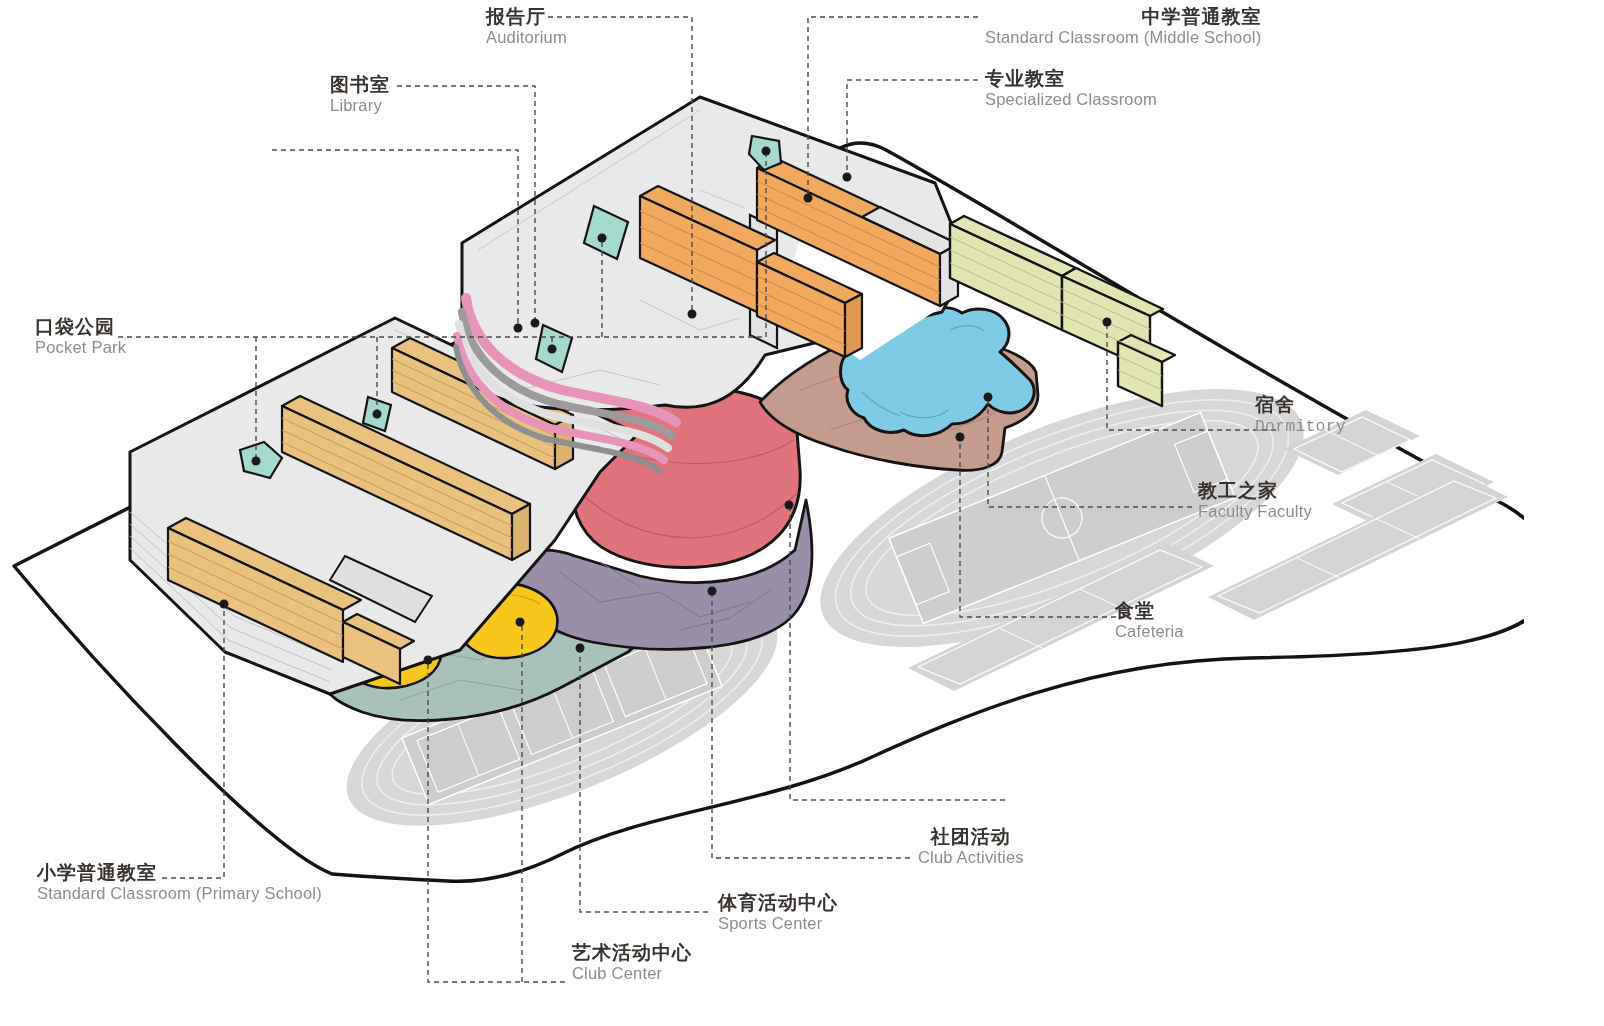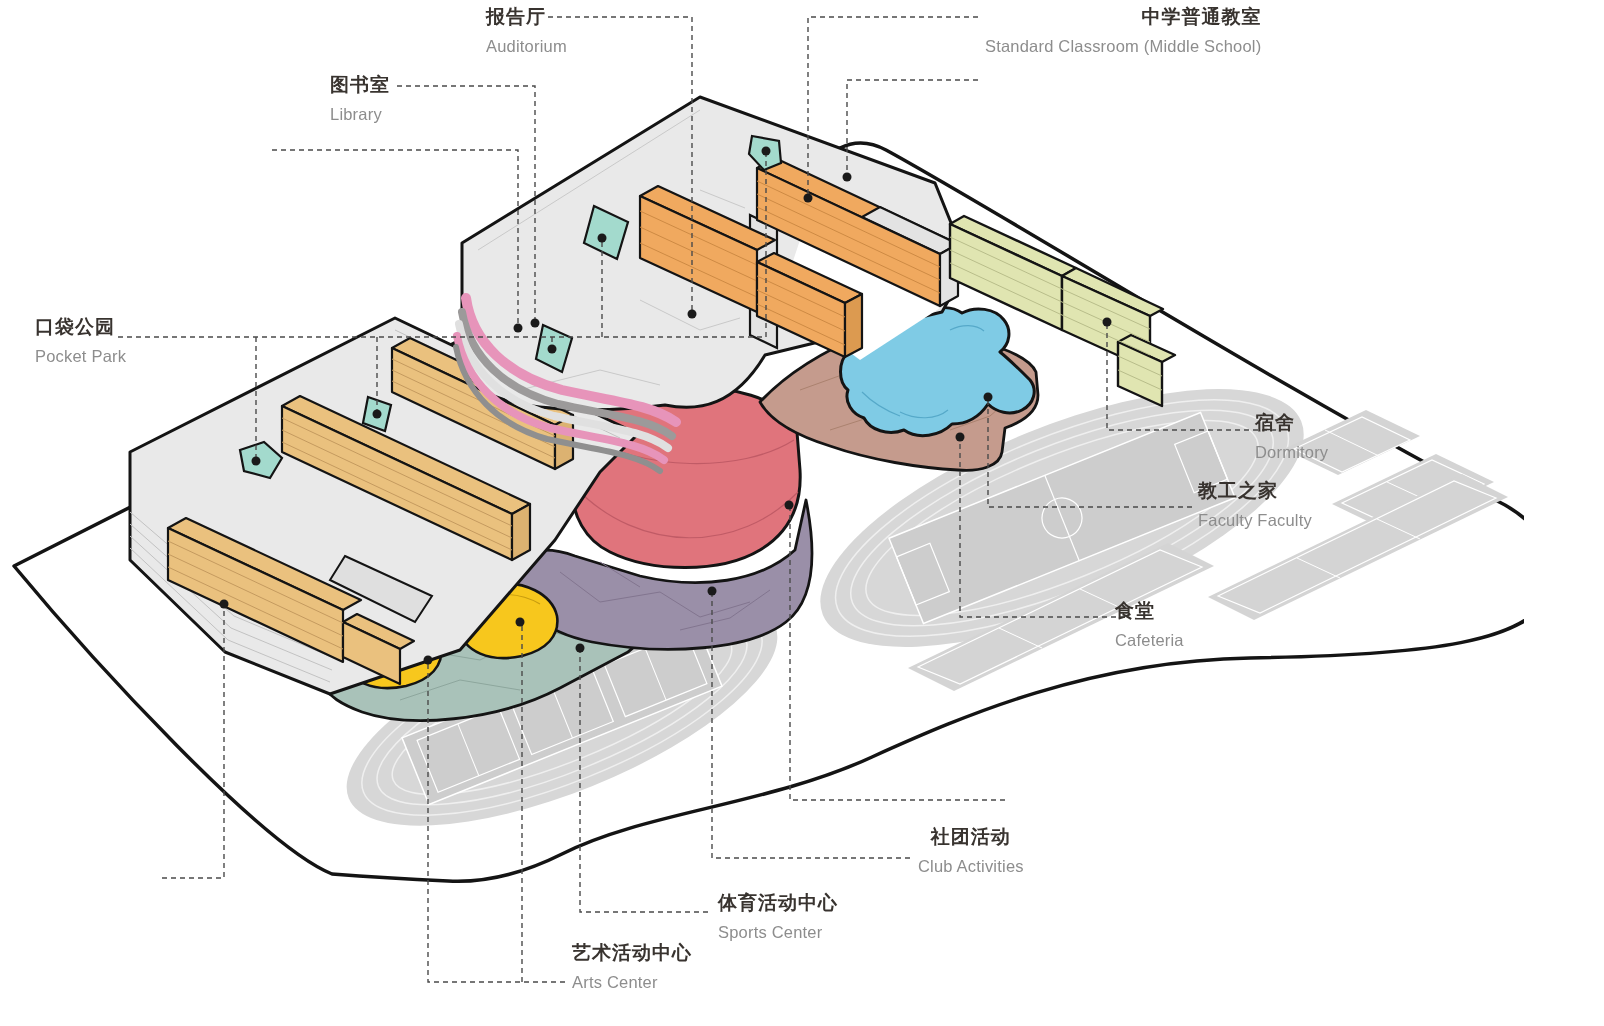--- a/index.html
+++ b/index.html
@@ -1,29 +1,29 @@
 <!DOCTYPE html>
 <html><head>
 <meta charset="utf-8">
 <style>
   html,body{margin:0;padding:0;background:#ffffff;}
   .stage{position:relative;width:1524px;height:1026px;background:#ffffff;overflow:hidden;
          font-family:"Liberation Sans", sans-serif;}
   .stage svg{position:absolute;left:0;top:0;}
   .label{position:absolute;white-space:nowrap;line-height:1.15;}
   .label .cn{font-size:19px;font-weight:bold;color:#38332f;letter-spacing:1px;}
-  .label .en{font-size:16.5px;color:#8d8d8d;margin-top:9px;letter-spacing:.2px;}
+  .label .en{font-size:16.5px;color:#8d8d8d;margin-top:0;letter-spacing:.2px;}
   
   .lb-auditorium{left:486px;top:6px;}
   .lb-library{left:330px;top:74px;}
   .lb-admin{left:180px;top:138px;}
   .lb-middle{left:985px;top:6px;text-align:right;}
   .lb-specialized{left:985px;top:68px;}
   .lb-pocket{left:35px;top:316px;}
-  .lb-dormitory{left:1255px;top:412px;}
+  .lb-dormitory{left:1255px;top:396px;font-family:Liberation Mono, monospace;}
   .lb-faculty{left:1198px;top:480px;}
   .lb-cafeteria{left:1115px;top:600px;}
   .lb-covered{left:1012px;top:766px;}
   .lb-club{left:918px;top:826px;text-align:center;}
   .lb-sports{left:718px;top:892px;}
   .lb-arts{left:572px;top:942px;}
   .lb-primary{left:37px;top:862px;}
 </style>
 </head>
 <body>
@@ -255,20 +255,24 @@
     <div class="en">Auditorium</div>
   </div>
   <div class="label lb-library">
     <div class="cn">图书室</div>
     <div class="en">Library</div>
   </div>
   <div class="label lb-middle">
     <div class="cn">中学普通教室</div>
     <div class="en">Standard Classroom (Middle School)</div>
   </div>
+  <div class="label lb-specialized">
+    <div class="cn">专业教室</div>
+    <div class="en">Specialized Classroom</div>
+  </div>
   <div class="label lb-pocket">
     <div class="cn">口袋公园</div>
     <div class="en">Pocket Park</div>
   </div>
   <div class="label lb-dormitory">
     <div class="cn">宿舍</div>
     <div class="en">Dormitory</div>
   </div>
   <div class="label lb-faculty">
     <div class="cn">教工之家</div>
@@ -281,16 +285,20 @@
   <div class="label lb-club">
     <div class="cn">社团活动</div>
     <div class="en">Club Activities</div>
   </div>
   <div class="label lb-sports">
     <div class="cn">体育活动中心</div>
     <div class="en">Sports Center</div>
   </div>
   <div class="label lb-arts">
     <div class="cn">艺术活动中心</div>
-    <div class="en">Arts Center</div>
+    <div class="en">Club Center</div>
+  </div>
+  <div class="label lb-primary">
+    <div class="cn">小学普通教室</div>
+    <div class="en">Standard Classroom (Primary School)</div>
   </div>
 
 </div>
 
 </body></html>

